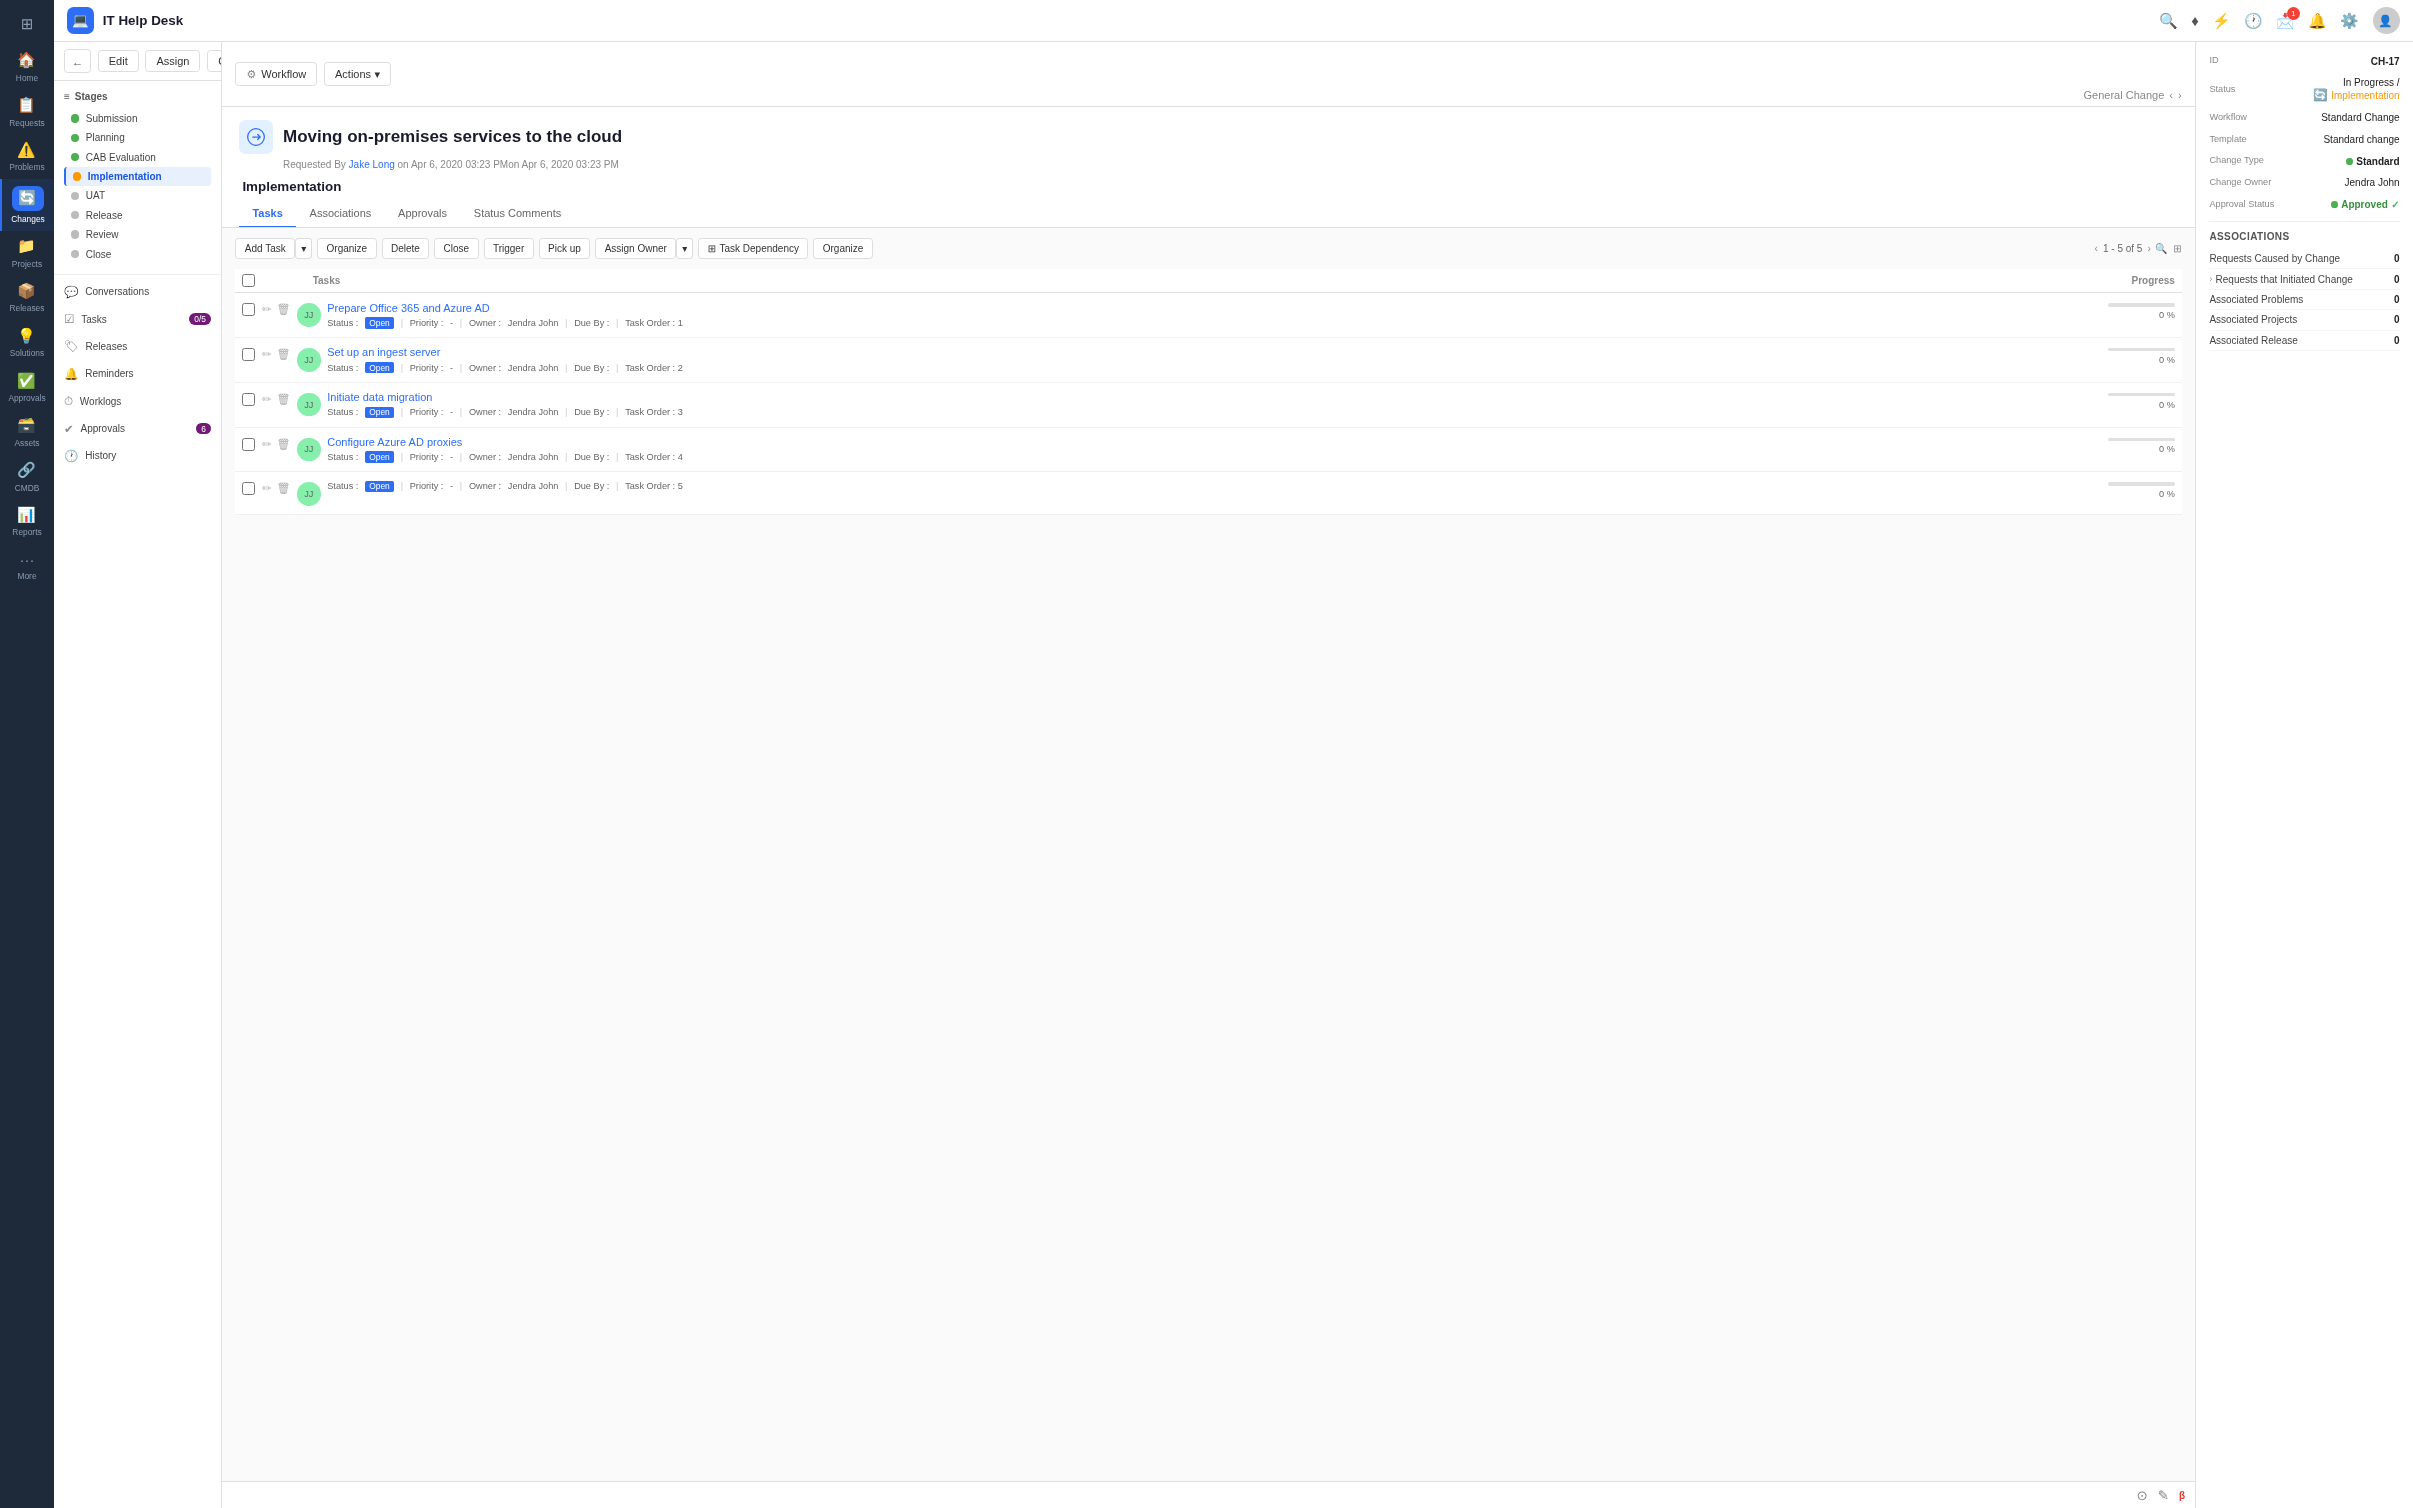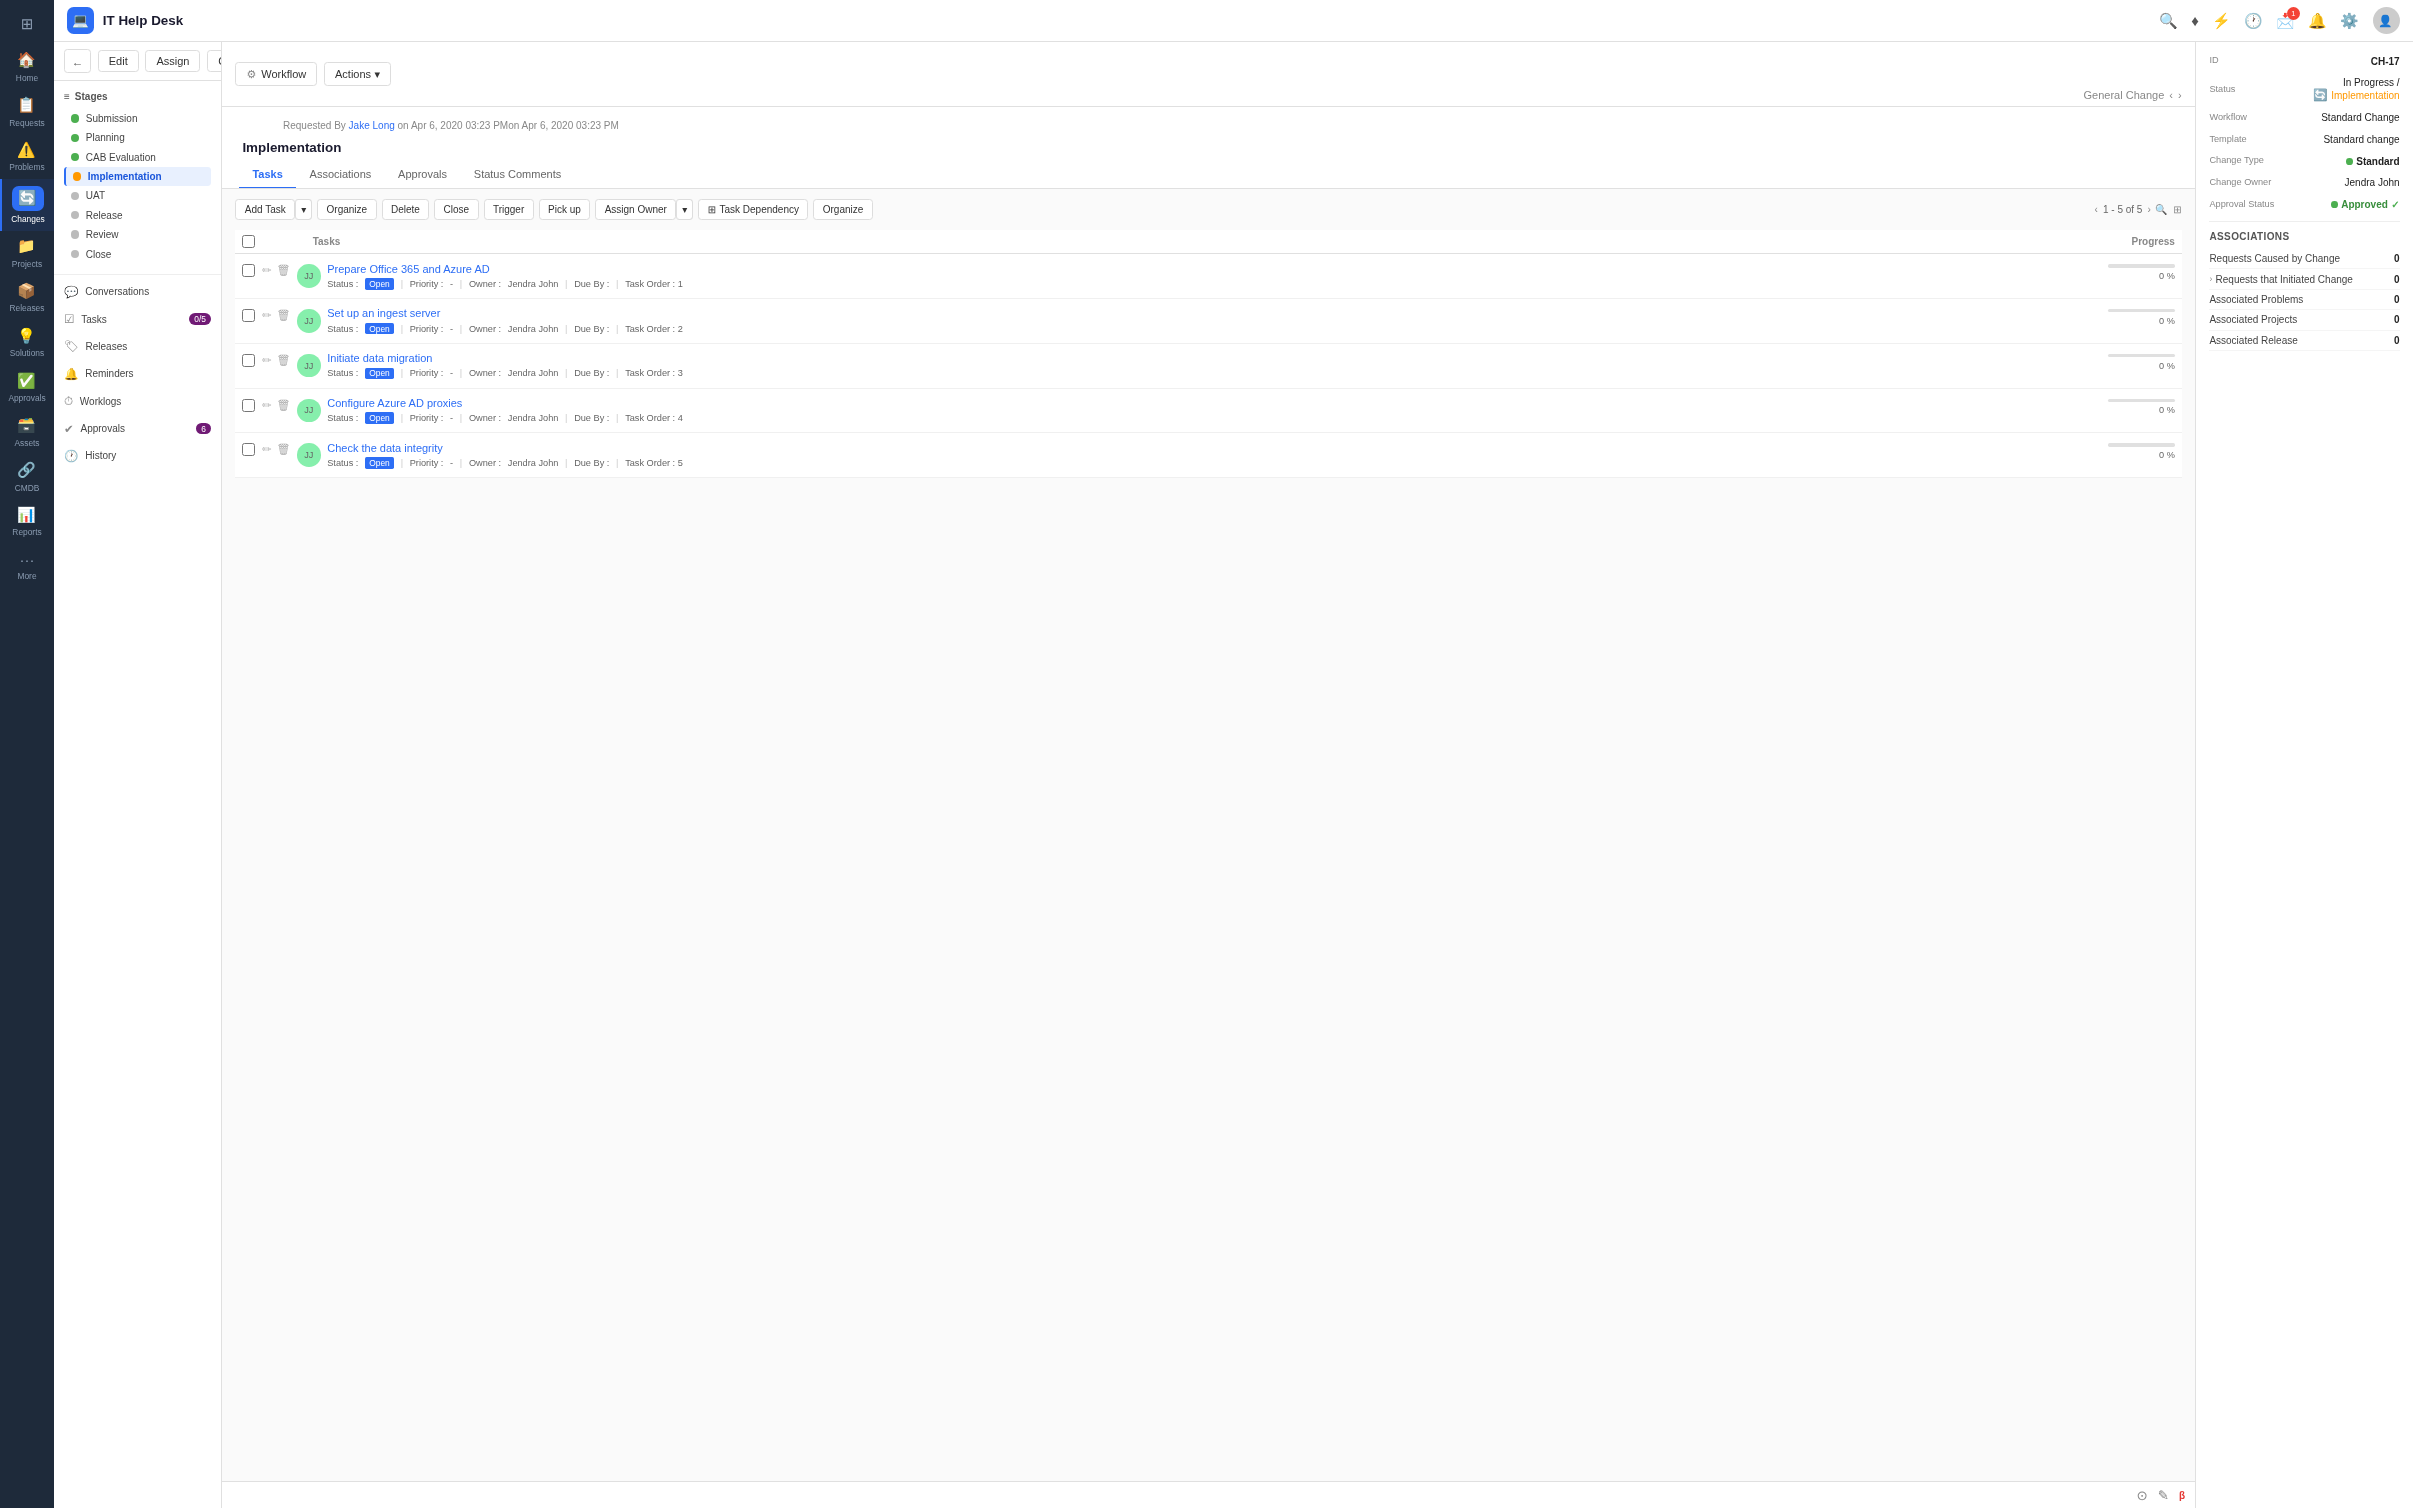--- a/index.html
+++ b/index.html
@@ -642,20 +642,29 @@
         <div style="margin-left:auto;">
           <span class="general-change-title">
             <span>General Change</span>
             <span style="cursor:pointer; color:#888;">‹</span>
             <span style="cursor:pointer; color:#888;">›</span>
           </span>
         </div>
       </div>
 
       <div class="change-header">
+        <div class="change-title-row">
+          <div class="change-icon">
+            <svg width="20" height="20" viewBox="0 0 24 24" fill="none" xmlns="http://www.w3.org/2000/svg">
+              <circle cx="12" cy="12" r="10" stroke="#2d6ef5" stroke-width="1.5" fill="none"></circle>
+              <path d="M8 12h8M14 9l3 3-3 3" stroke="#2d6ef5" stroke-width="1.5" stroke-linecap="round"></path>
+            </svg>
+          </div>
+          <span class="change-title-text">Moving on-premises services to the cloud</span>
+        </div>
         <div class="change-meta">
           Requested By <a href="#">Jake Long</a> on Apr 6, 2020 03:23 PM<span>on Apr 6, 2020 03:23 PM</span>
         </div>
         <div class="section-title" style="padding-left: 3.4px;">Implementation</div>
         <div class="tabs-row">
           <div class="tab active">Tasks</div>
           <div class="tab">Associations</div>
           <div class="tab">Approvals</div>
           <div class="tab">Status Comments</div>
         </div>
@@ -830,21 +839,20 @@
           </div>
 
           <div class="task-row">
             <input type="checkbox" class="task-checkbox" style="">
             <div class="task-actions">
               <span class="task-action-icon">✏</span>
               <span class="task-action-icon">🗑</span>
             </div>
             <div class="task-avatar">JJ</div>
             <div class="task-info">
-              <div class="task-name">Check the data integrity</div>
               <div class="task-meta">
                 <span>Status :</span>
                 <span class="task-status-badge">Open</span>
                 <span class="task-separator">|</span>
                 <span>Priority :</span>
                 <span>-</span>
                 <span class="task-separator">|</span>
                 <span>Owner :</span>
                 <span>Jendra John</span>
                 <span class="task-separator">|</span>

